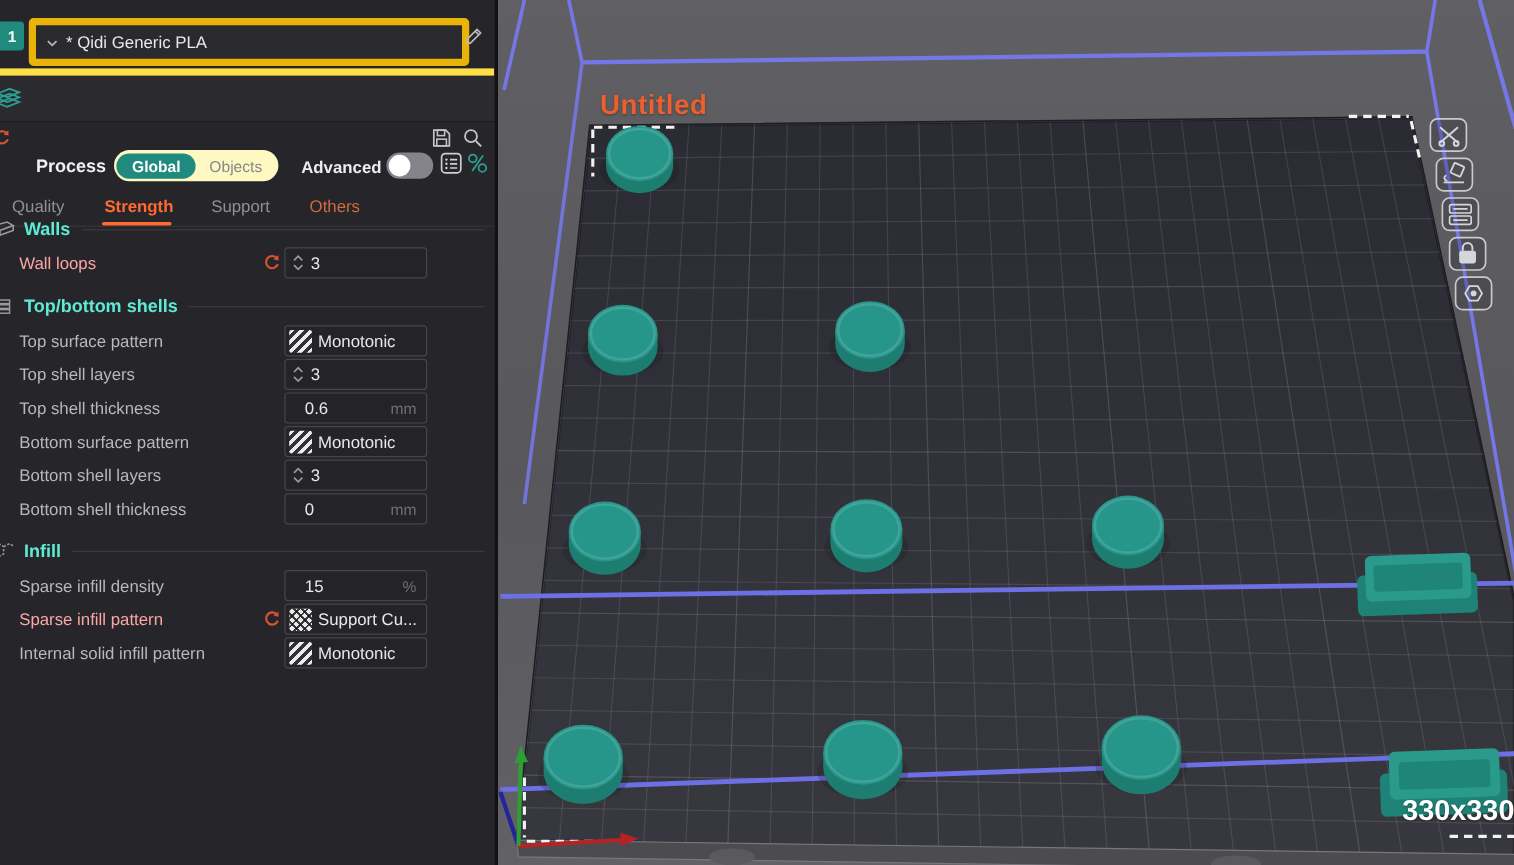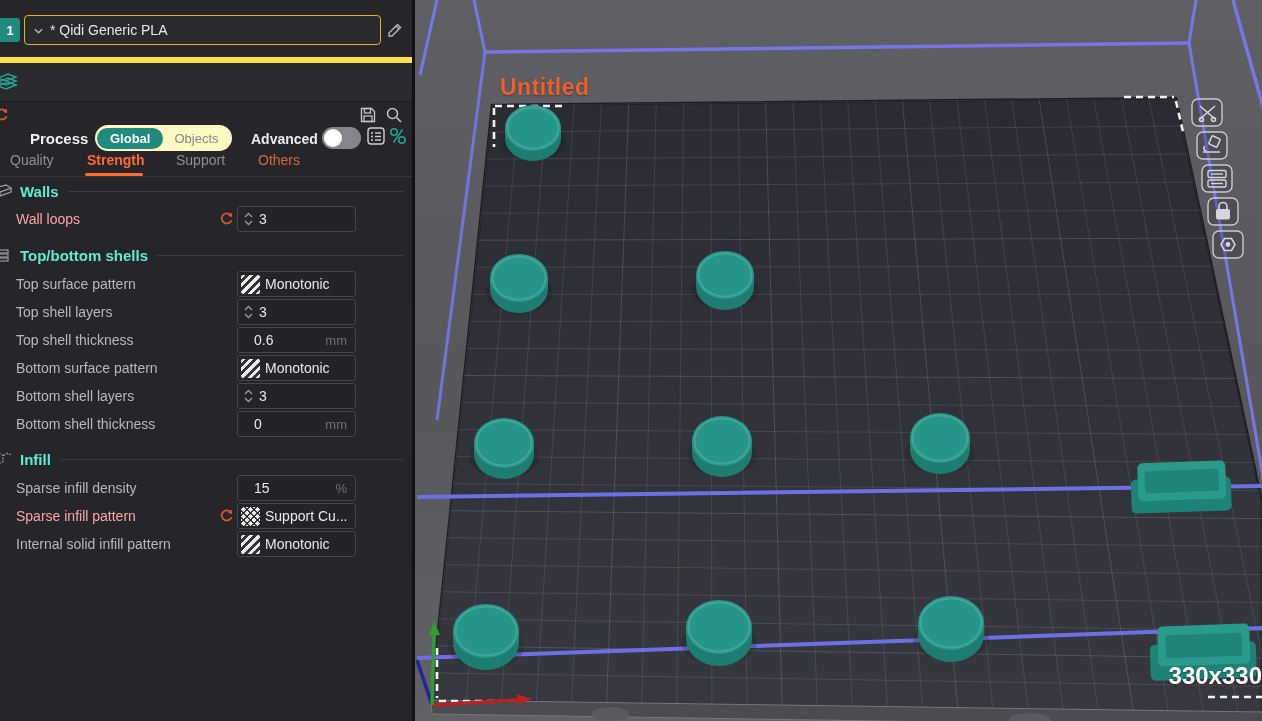--- a/index.html
+++ b/index.html
@@ -7,37 +7,37 @@
     width:1262px;height:721px;position:relative;overflow:hidden;
     background:#59595d;font-family:"Liberation Sans",sans-serif;
     -webkit-font-smoothing:antialiased;
   }
   
   .sidebar{position:absolute;left:0;top:0;width:412px;height:721px;background:#26262a;overflow:hidden;}
   .side-divider{position:absolute;left:412px;top:0;width:3px;height:721px;background:#121214;}
   .slot-badge{position:absolute;left:0;top:18px;width:20px;height:24px;background:#1f8a7d;
     color:#fff;font-size:13px;font-weight:bold;display:flex;align-items:center;justify-content:center;
     border-radius:0 3px 3px 0;}
-  .combo{position:absolute;background:#2a2a2e;border:1px solid #eab308;border-radius:4px;
+  .combo{position:absolute;background:#2a2a2e;border:6px solid #eab308;border-radius:4px;
     display:flex;align-items:center;color:#e8e8ea;font-size:14px;}
   .combo .chev{width:9px;height:6px;margin:2px 7px 0 9px;flex:none;}
   .filament-combo{left:24px;top:15px;width:355px;height:28px;}
   .preset-combo{left:24px;top:100px;width:319px;height:28px;}
   .icon-btn{position:absolute;cursor:pointer;}
   .process-row{position:absolute;left:0;top:57px;width:412px;height:38px;background:#2b2b2f;
     border-top:6px solid #fde047;border-bottom:1px solid #1d1d20;}
   .process-title{position:absolute;left:30px;top:67px;color:#f0f0f2;font-size:15px;font-weight:bold;}
   .seg{position:absolute;left:95px;top:62px;height:26px;background:#fef9c3;border-radius:13px;
     display:flex;align-items:center;padding:0 2px;}
   .seg .on{background:#1f8a7d;color:#fff;border-radius:11px;padding:3px 13px;font-size:13px;font-weight:bold;}
   .seg .off{color:#87878b;padding:3px 11px;font-size:13px;}
   .adv-label{position:absolute;left:251px;top:68px;color:#ececee;font-size:14px;font-weight:bold;}
   .toggle{position:absolute;left:322px;top:64px;width:39px;height:22px;background:#84848a;border-radius:11px;}
   .toggle .knob{position:absolute;left:2px;top:2px;width:18px;height:18px;background:#fff;border-radius:50%;}
-  .tabs{position:absolute;left:0;top:148px;width:412px;height:28px;border-bottom:1px solid #36363a;}
+  .tabs{position:absolute;left:0;top:160px;width:412px;height:28px;border-bottom:1px solid #36363a;}
   .tab{position:absolute;top:4px;font-size:14px;color:#909094;cursor:pointer;}
   .tab.active{color:#ff6a30;font-weight:bold;}
   .tab.modified{color:#d4693f;}
   .tab-underline{position:absolute;left:85px;top:25px;width:58px;height:3px;background:#ff6a30;border-radius:2px;}
   .sec-head{position:absolute;left:0;width:408px;height:24px;display:flex;align-items:center;}
   .sec-head .sicon{margin-left:-3px;flex:none;}
   .sec-head .stitle{color:#5eead4;font-size:15px;font-weight:bold;margin-left:7px;white-space:nowrap;}
   .sec-head .divline{flex:1;height:1px;background:#3b3b3f;margin:1px 4px 0 9px;}
   .p-label{position:absolute;left:16px;font-size:14px;color:#b8b8bb;line-height:27px;white-space:nowrap;}
   .p-label.mod{color:#fca5a5;}

